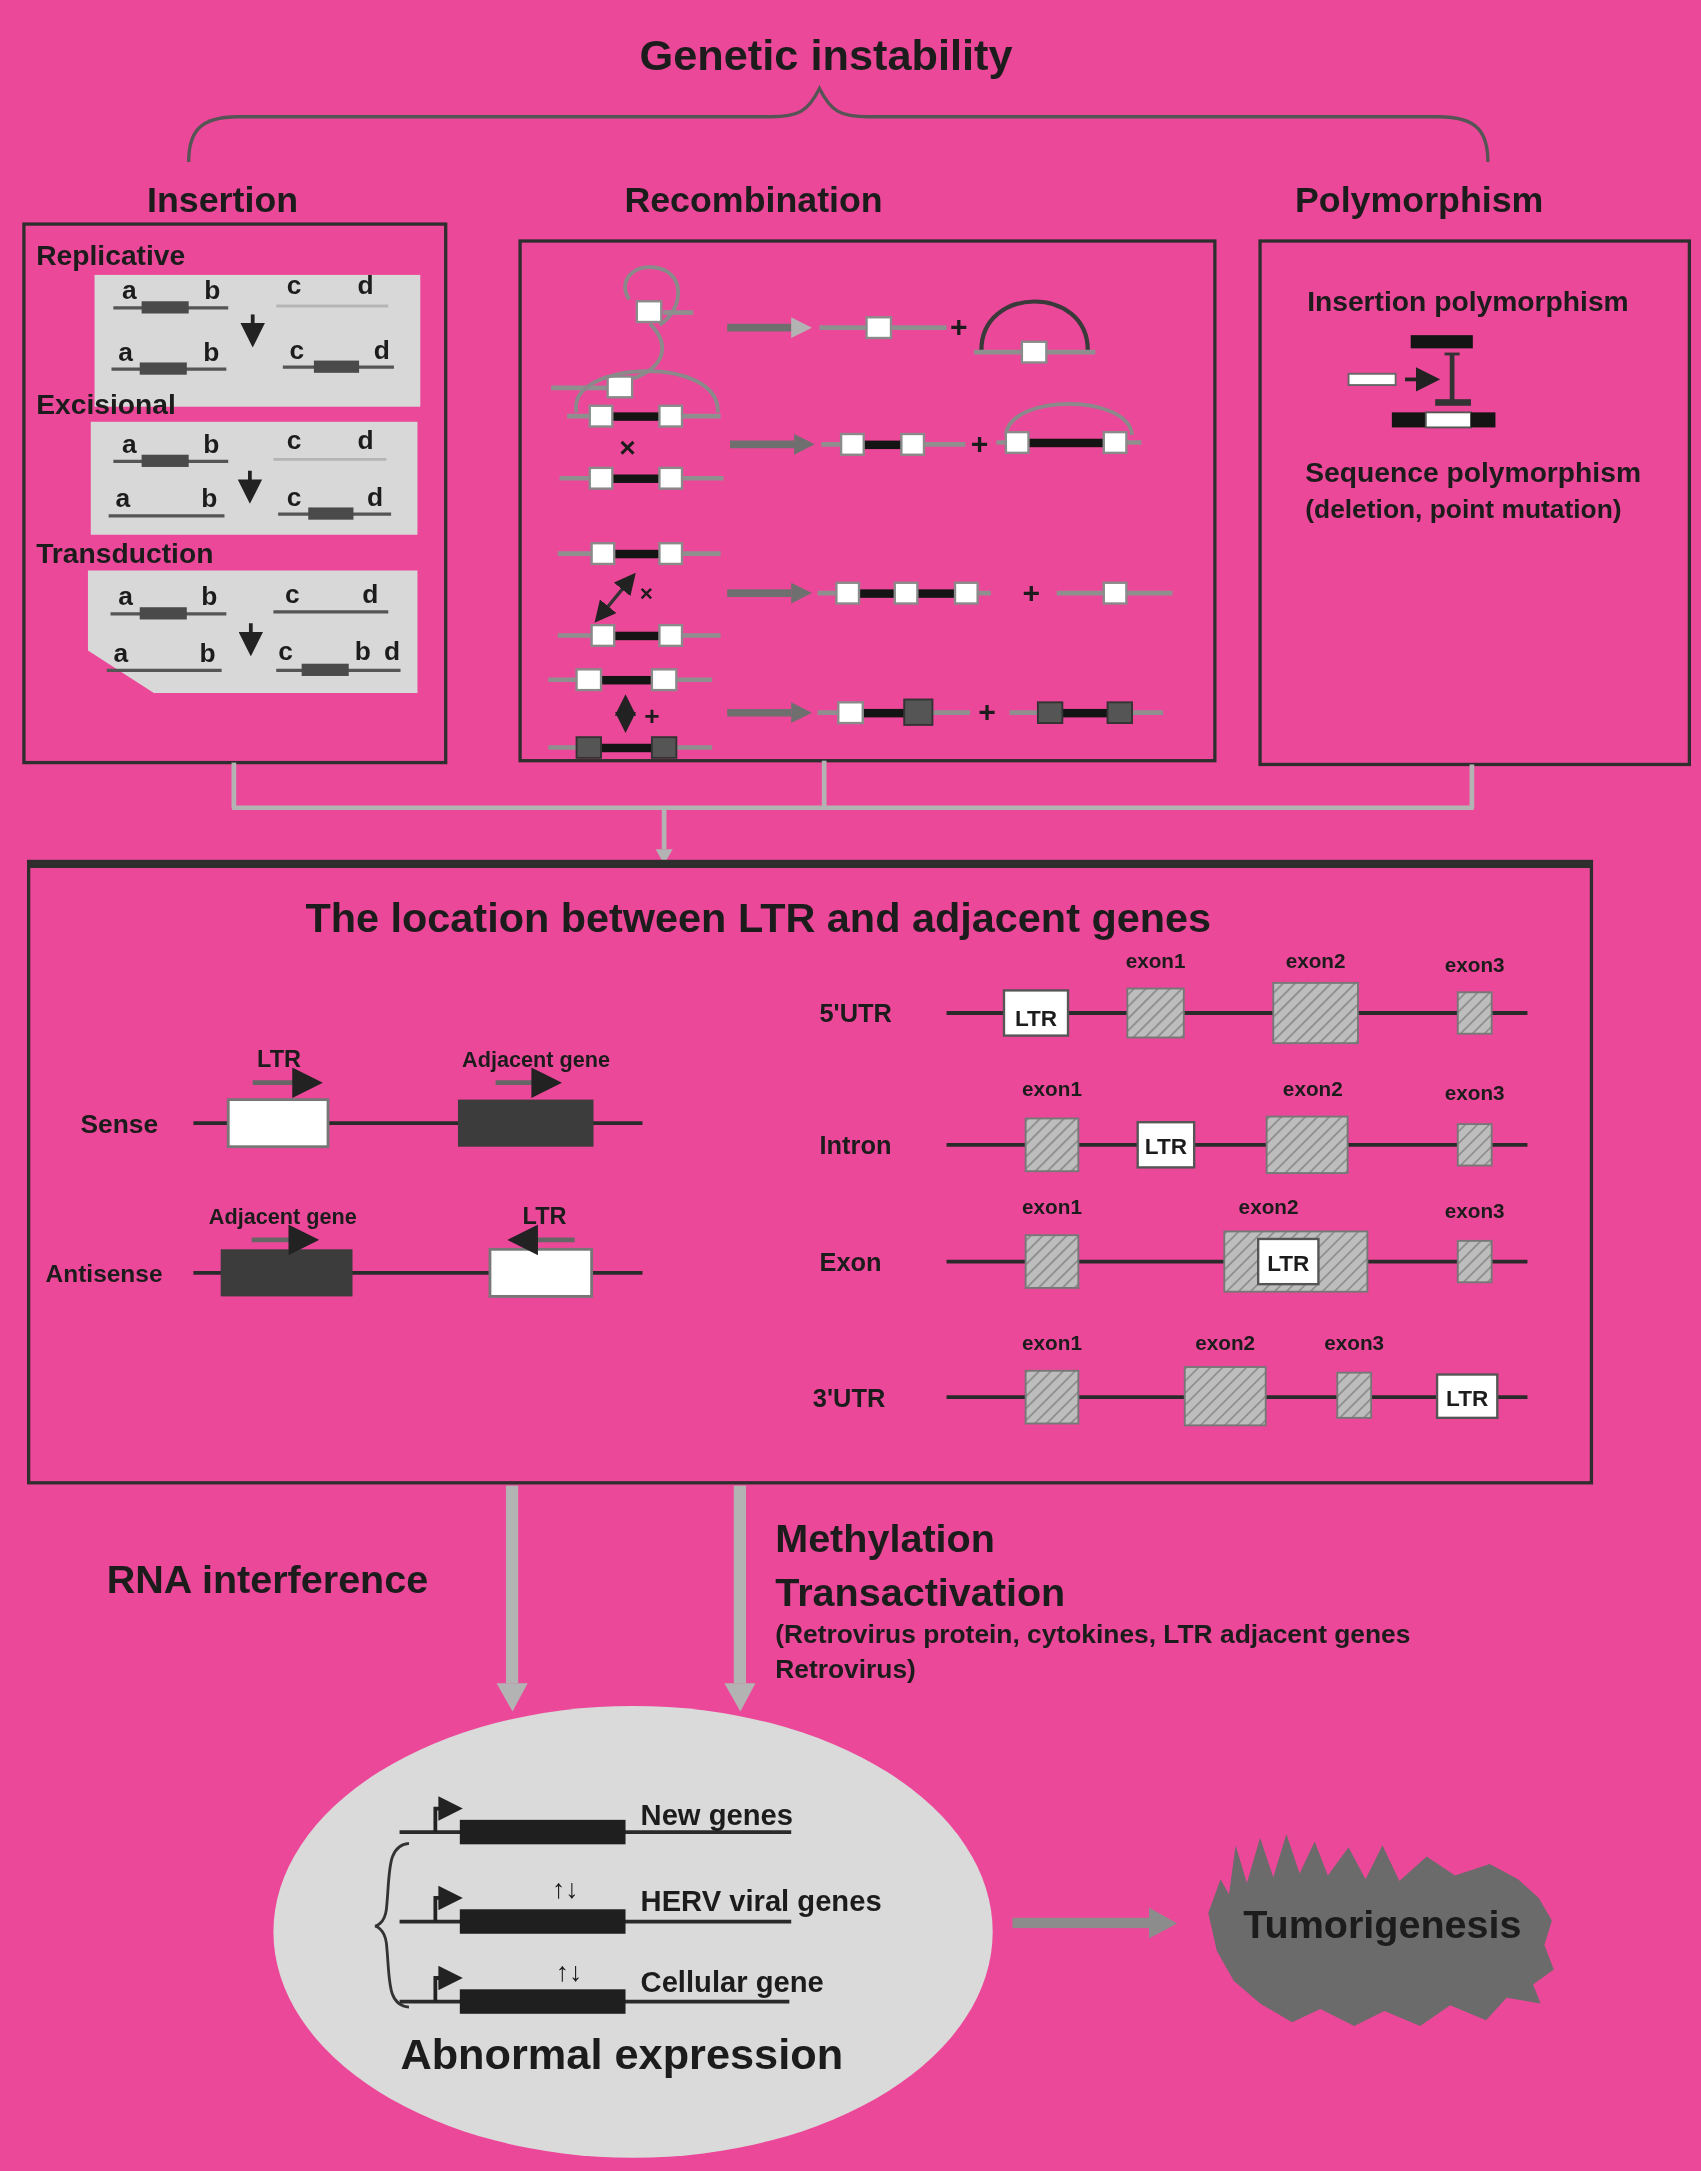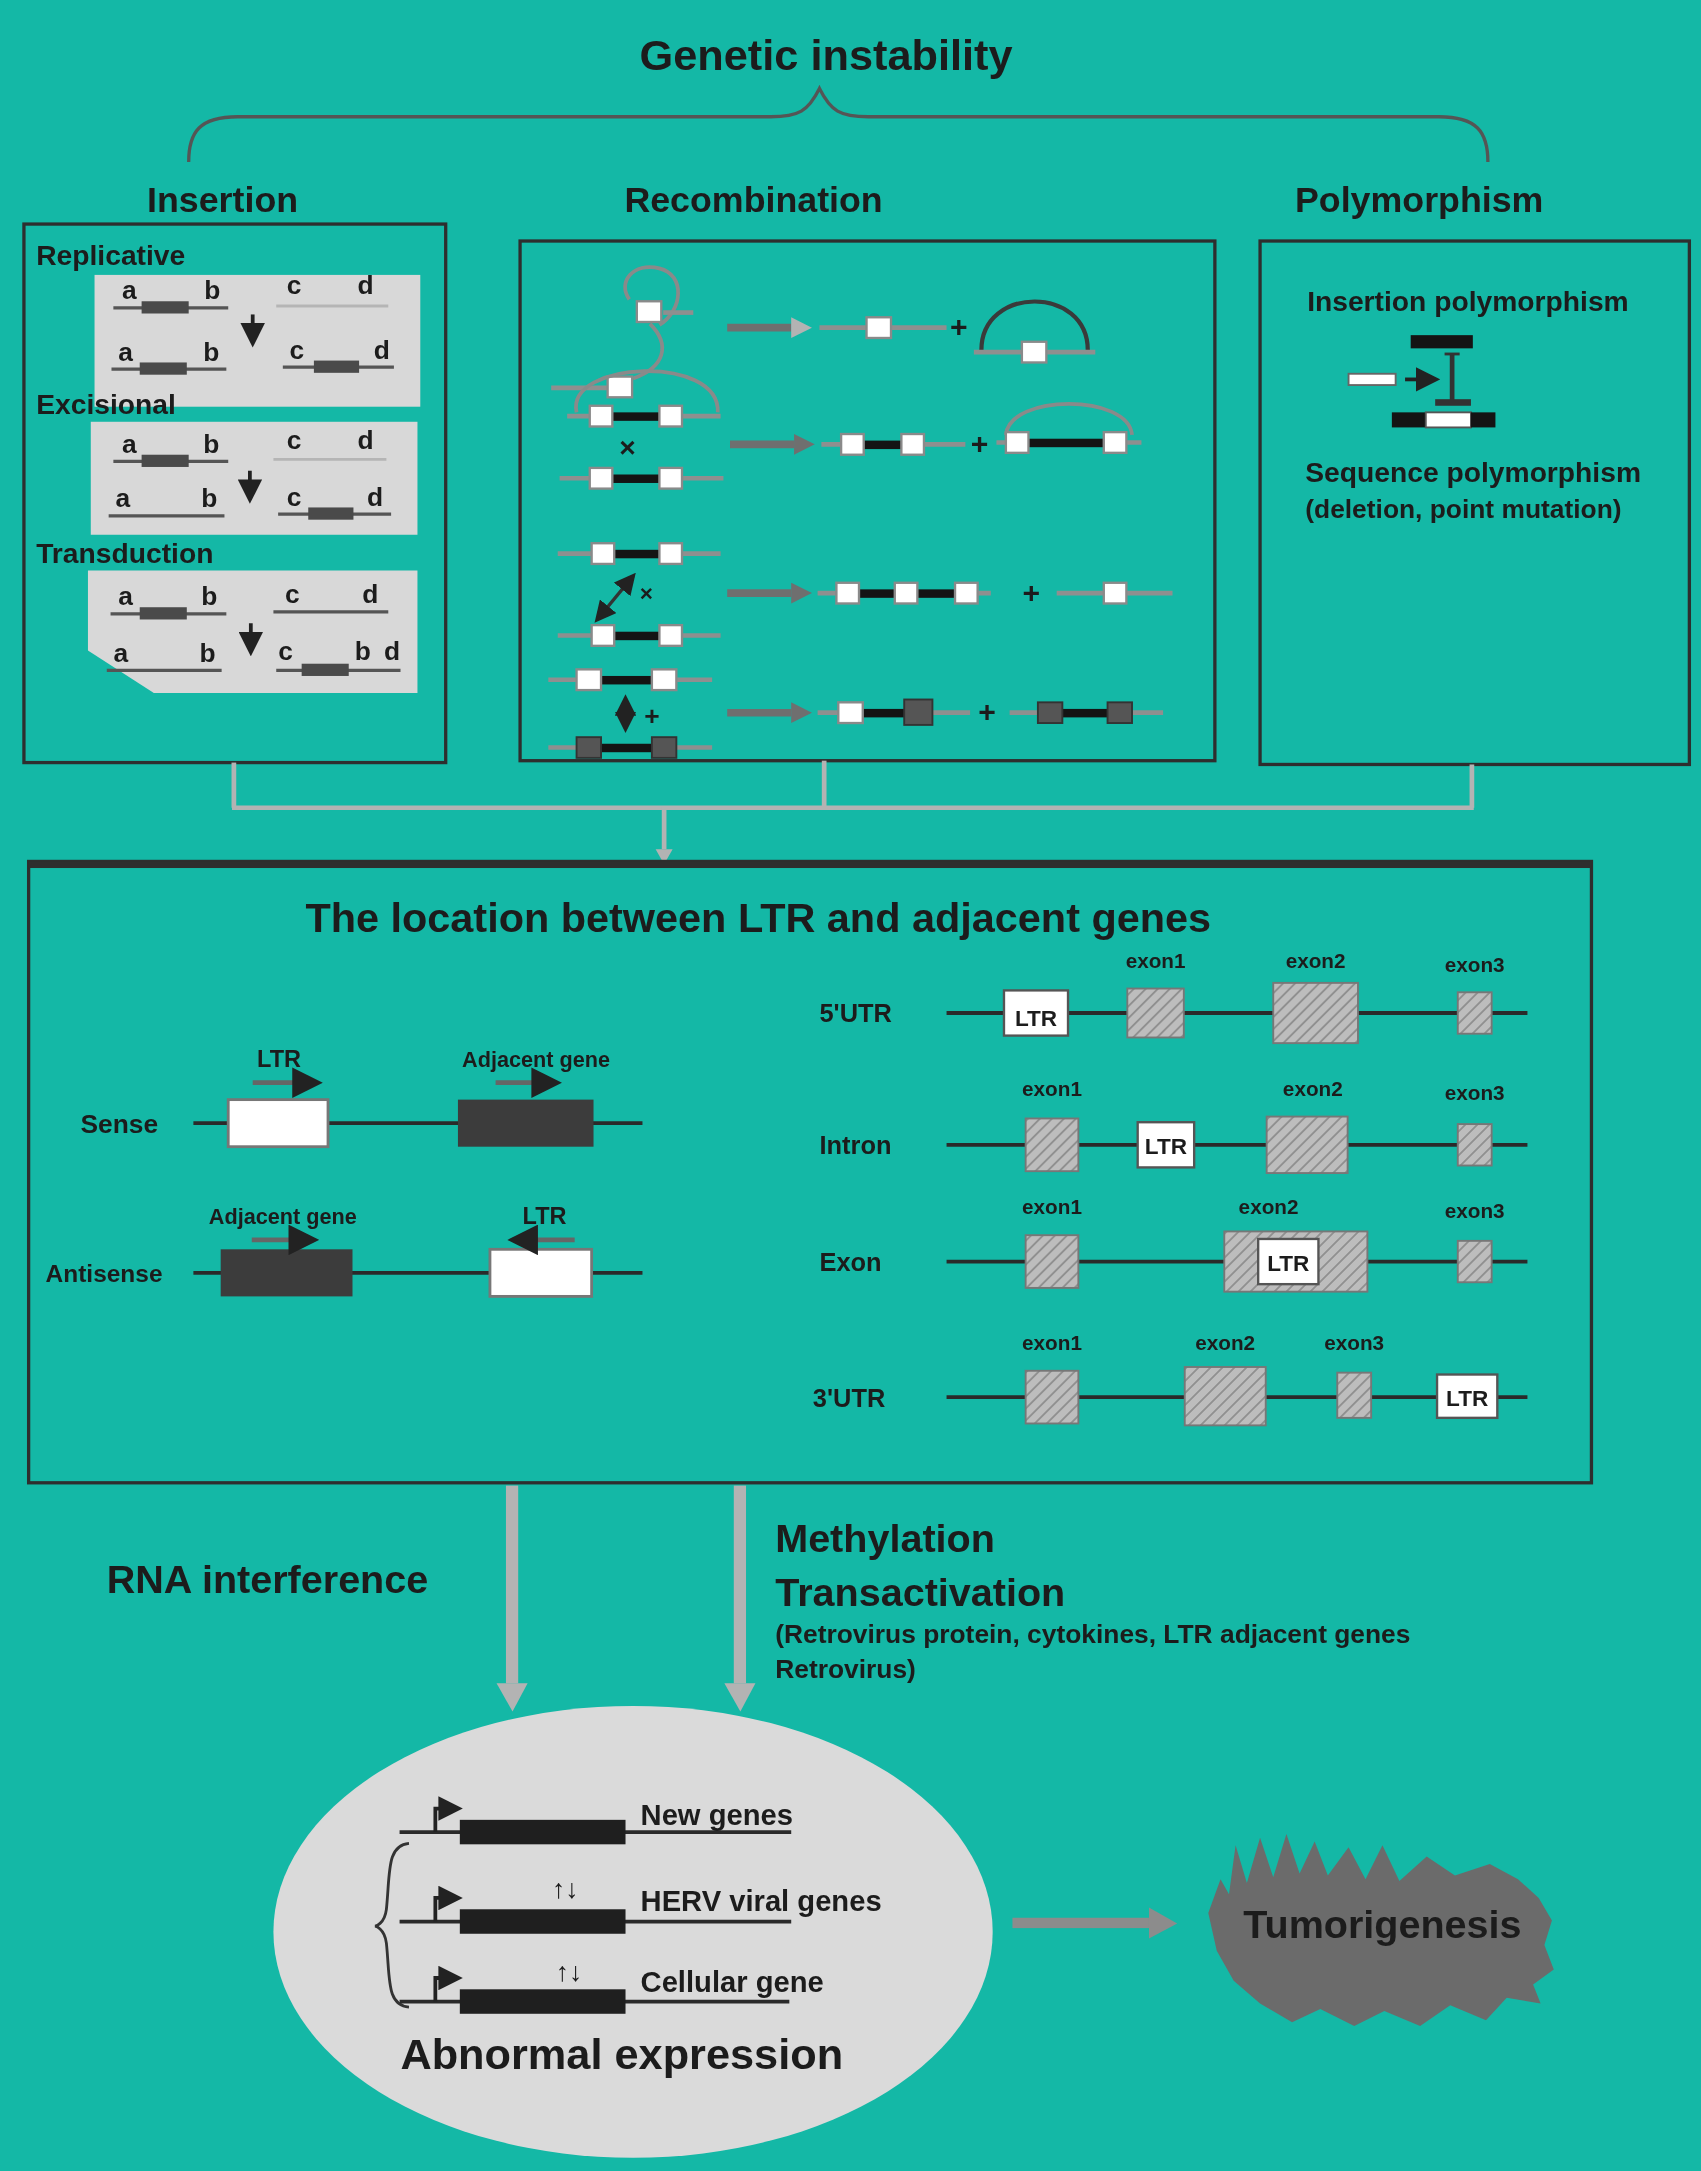--- a/index.html
+++ b/index.html
@@ -1,16 +1,16 @@
 <!DOCTYPE html>
 <html style="font-size:15px"><head>
 <meta charset="utf-8">
 <style>
   html,body{margin:0;padding:0;background:#fff;}
-  #canvas{position:relative;width:1702px;height:2171px;background:#14b8a6;overflow:hidden;}
+  #canvas{position:relative;width:1702px;height:2171px;background:#ec4899;overflow:hidden;}
   svg{position:absolute;left:0;top:0;}
   text{font-family:"Liberation Sans","DejaVu Sans",sans-serif;font-weight:bold;fill:#1c1c1c;}
   .dna{stroke:#8f8f8f;stroke-width:5;fill:none;}
   .dnathin{stroke:#b5b5b5;stroke-width:3;fill:none;}
   .dnadark{stroke:#2a2a2a;stroke-width:4;fill:none;}
   .dnamed{stroke:#555;stroke-width:3.5;fill:none;}
   .sq{fill:#ffffff;stroke:#8a8a8a;stroke-width:2.5;}
   .sqd{fill:#555555;stroke:#333333;stroke-width:2;}
   .bar{fill:#141414;}
   .seg{fill:#4a4a4a;}

